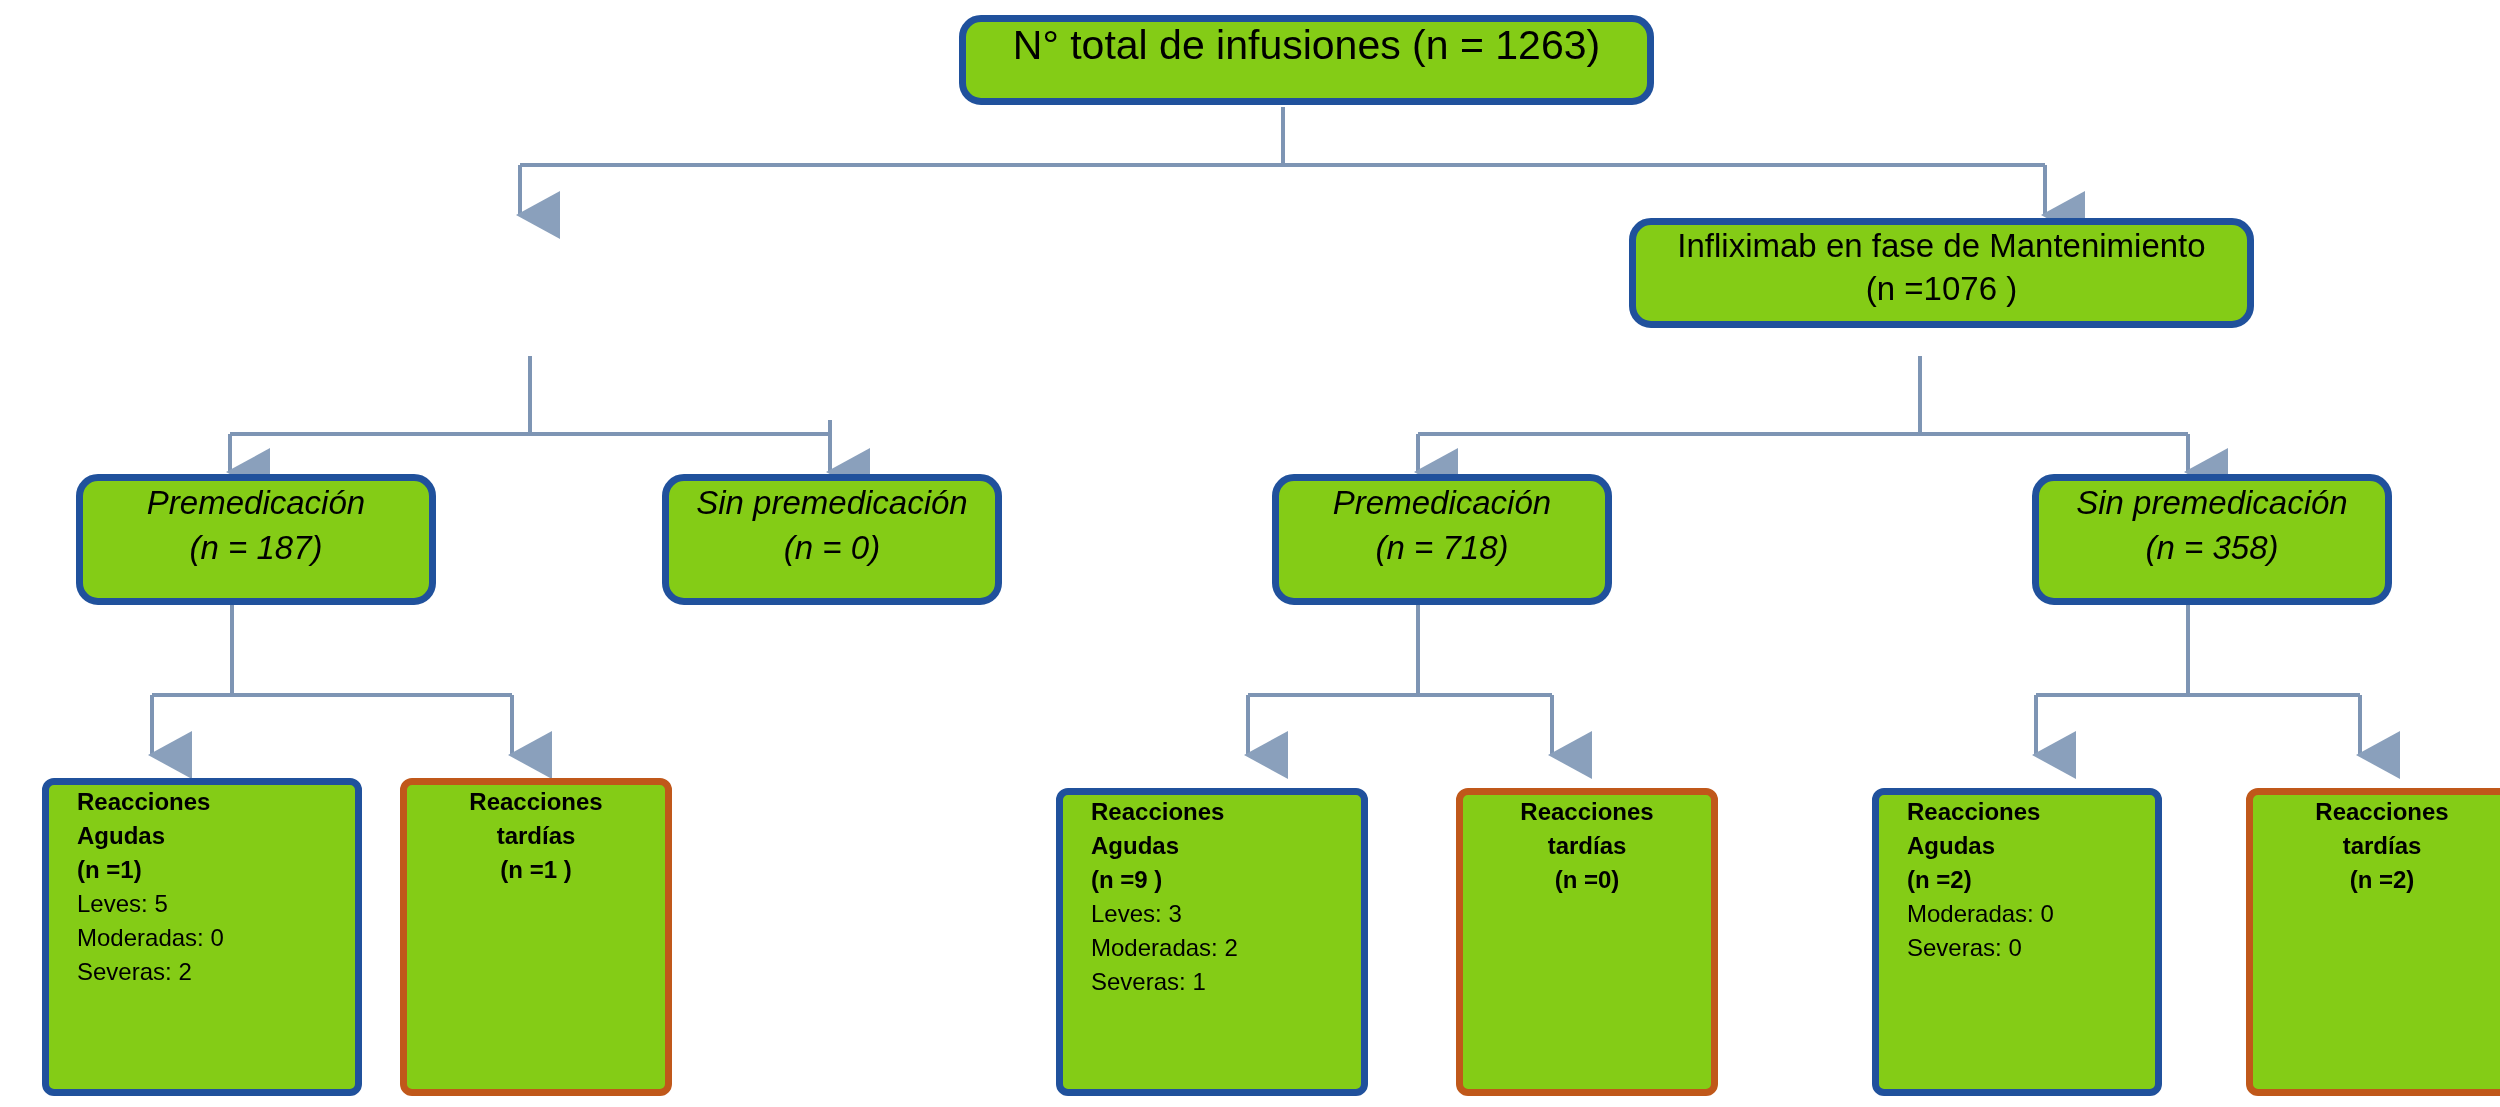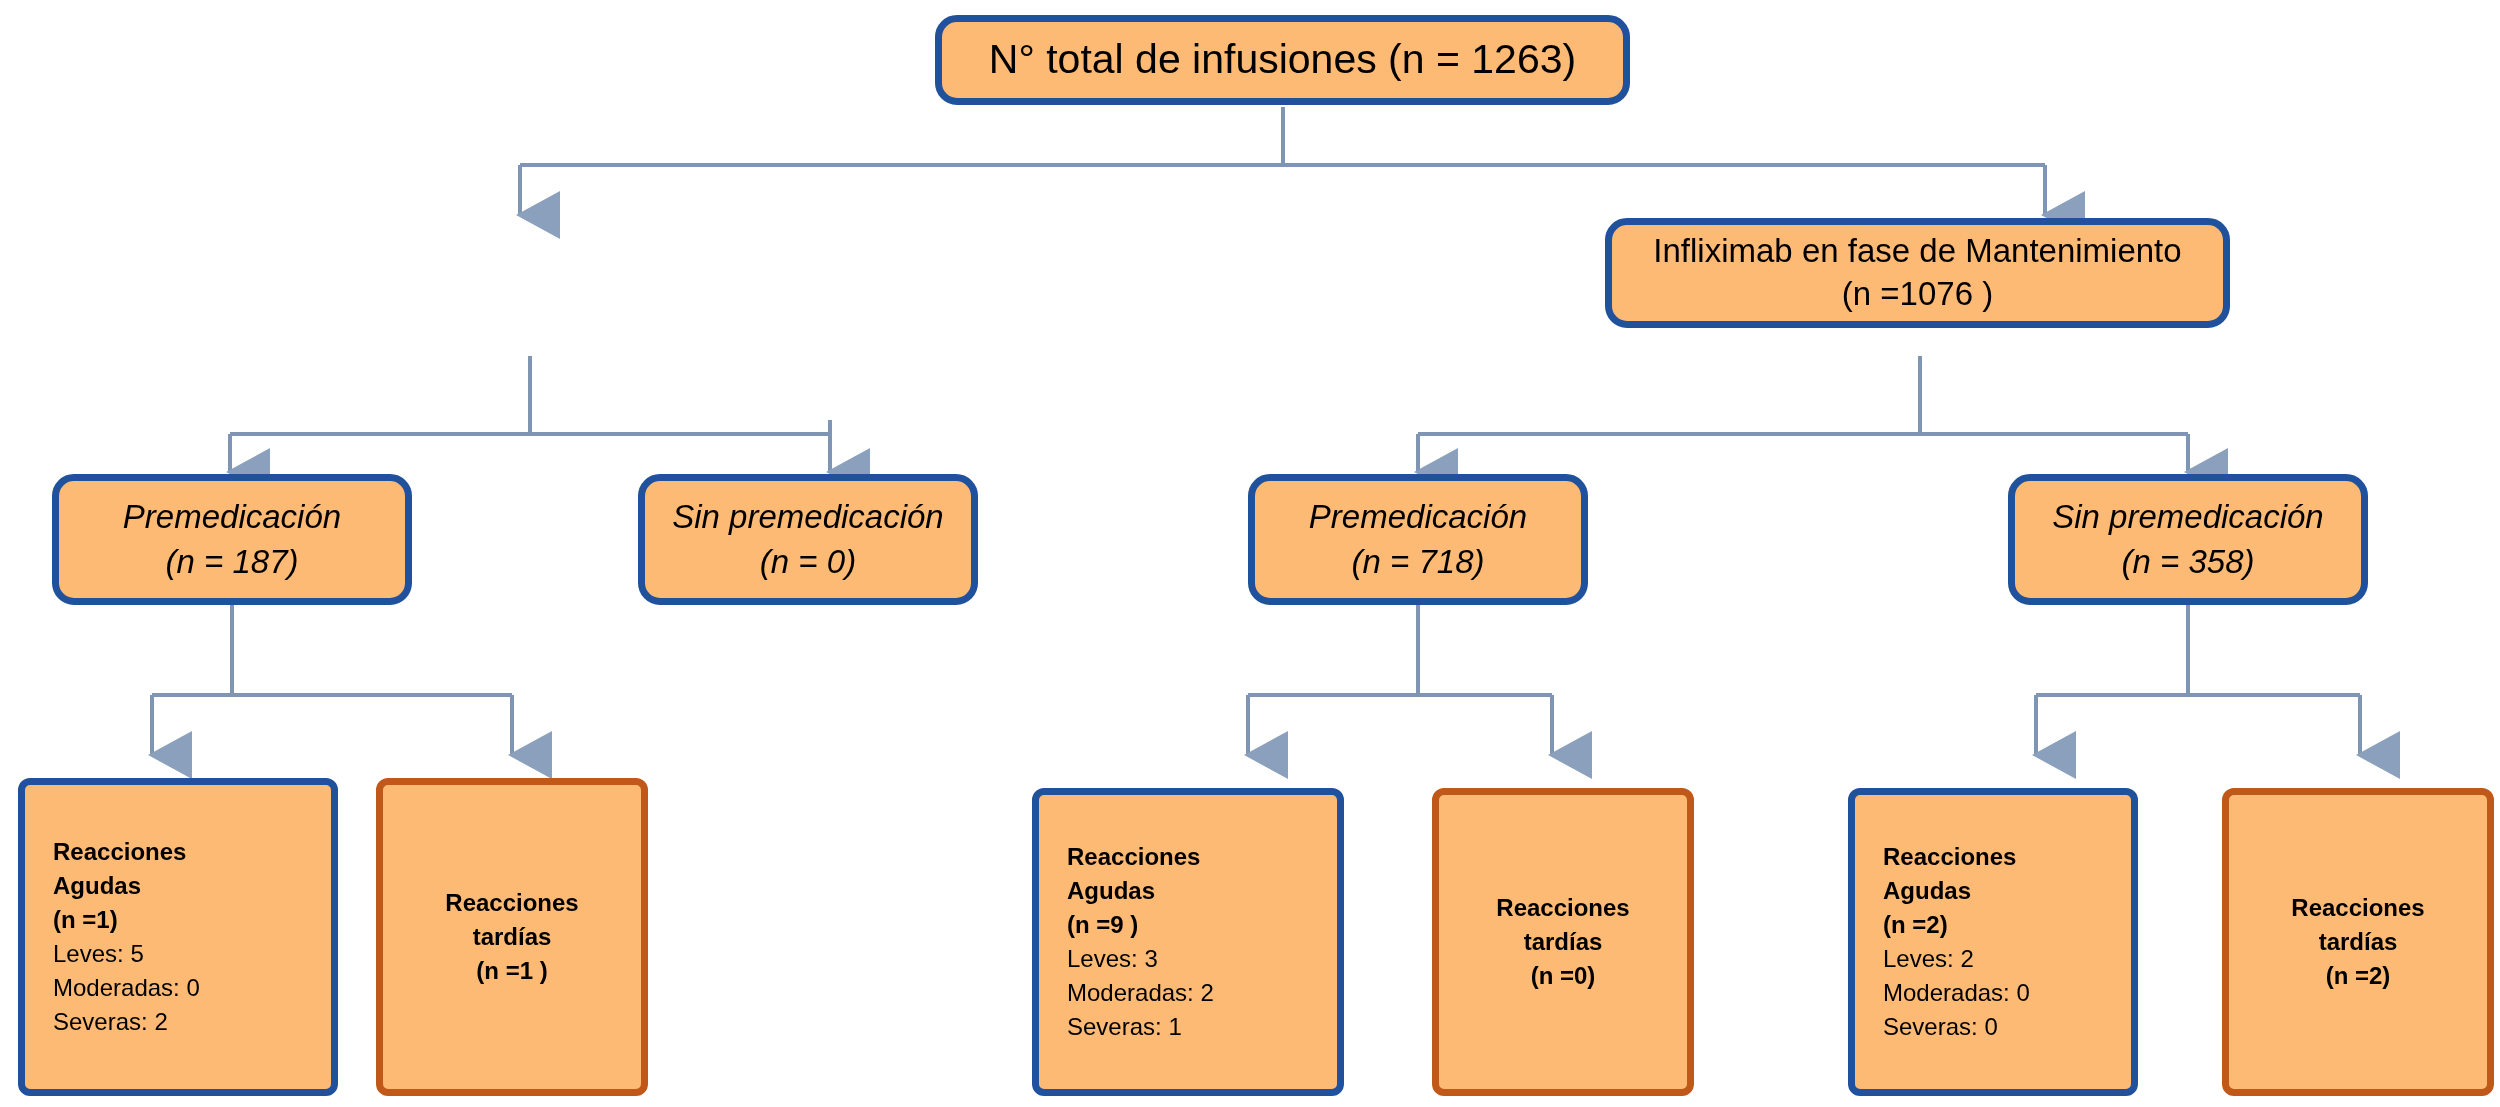--- a/index.html
+++ b/index.html
@@ -20,26 +20,26 @@
     position: absolute;
     left: 0; top: 0;
     width: 2500px;
     height: 1107px;
     pointer-events: none;
   }
   
   .node {
     position: absolute;
     box-sizing: border-box;
-    background: #fdba74;
+    background: #84cc16;
     border-style: solid;
     display: flex;
     flex-direction: column;
-    justify-content: center;
     color: #000000;
+    margin-left: 24px;
   }
   .node.blue {
     border-color: #20519C;
   }
   .node.orange {
     border-color: #C0581A;
   }
   .node .line {
     display: block;
     width: 100%;
@@ -190,21 +190,20 @@
   <div class="node orange lvl-4 align-center" style="left:1432px; top:788px; width:262px; height:308px;">
     <span class="line bold">Reacciones</span>
     <span class="line bold">tardías</span>
     <span class="line bold">(n =0)</span>
   </div>
 
   <div class="node blue lvl-4 align-left" style="left:1848px; top:788px; width:290px; height:308px;">
     <span class="line bold">Reacciones</span>
     <span class="line bold">Agudas</span>
     <span class="line bold">(n =2)</span>
-    <span class="line">Leves: 2</span>
     <span class="line">Moderadas: 0</span>
     <span class="line">Severas: 0</span>
   </div>
 
   <div class="node orange lvl-4 align-center" style="left:2222px; top:788px; width:272px; height:308px;">
     <span class="line bold">Reacciones</span>
     <span class="line bold">tardías</span>
     <span class="line bold">(n =2)</span>
   </div>
 

